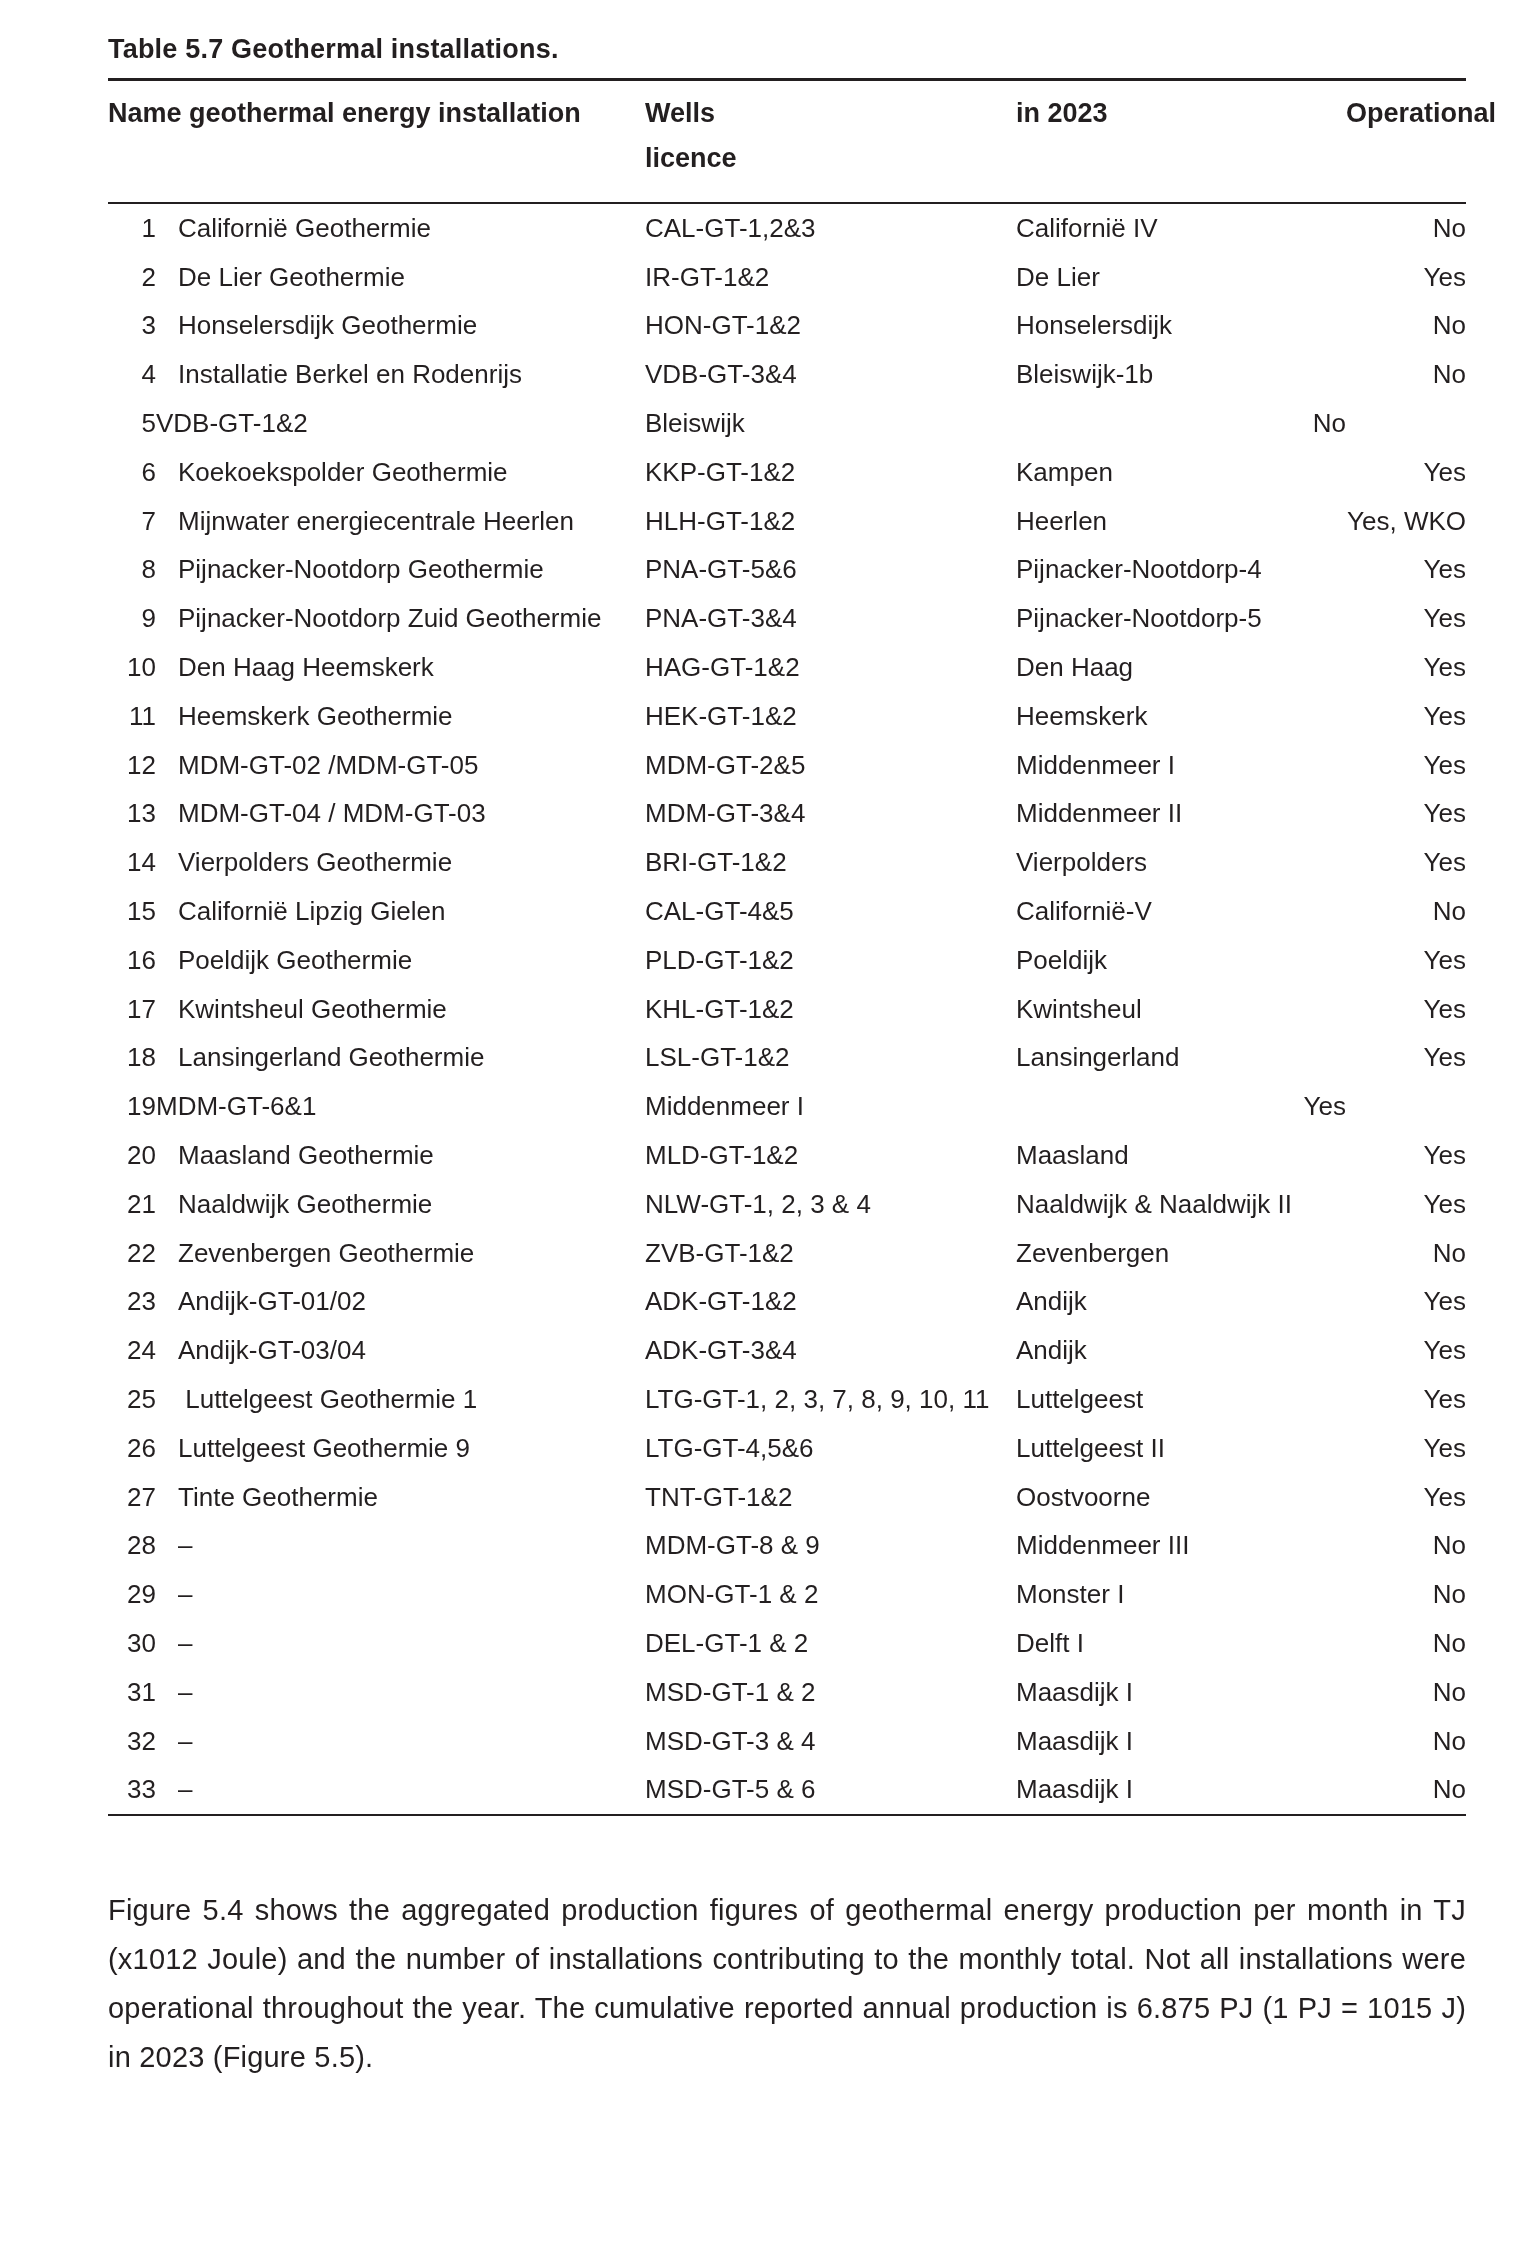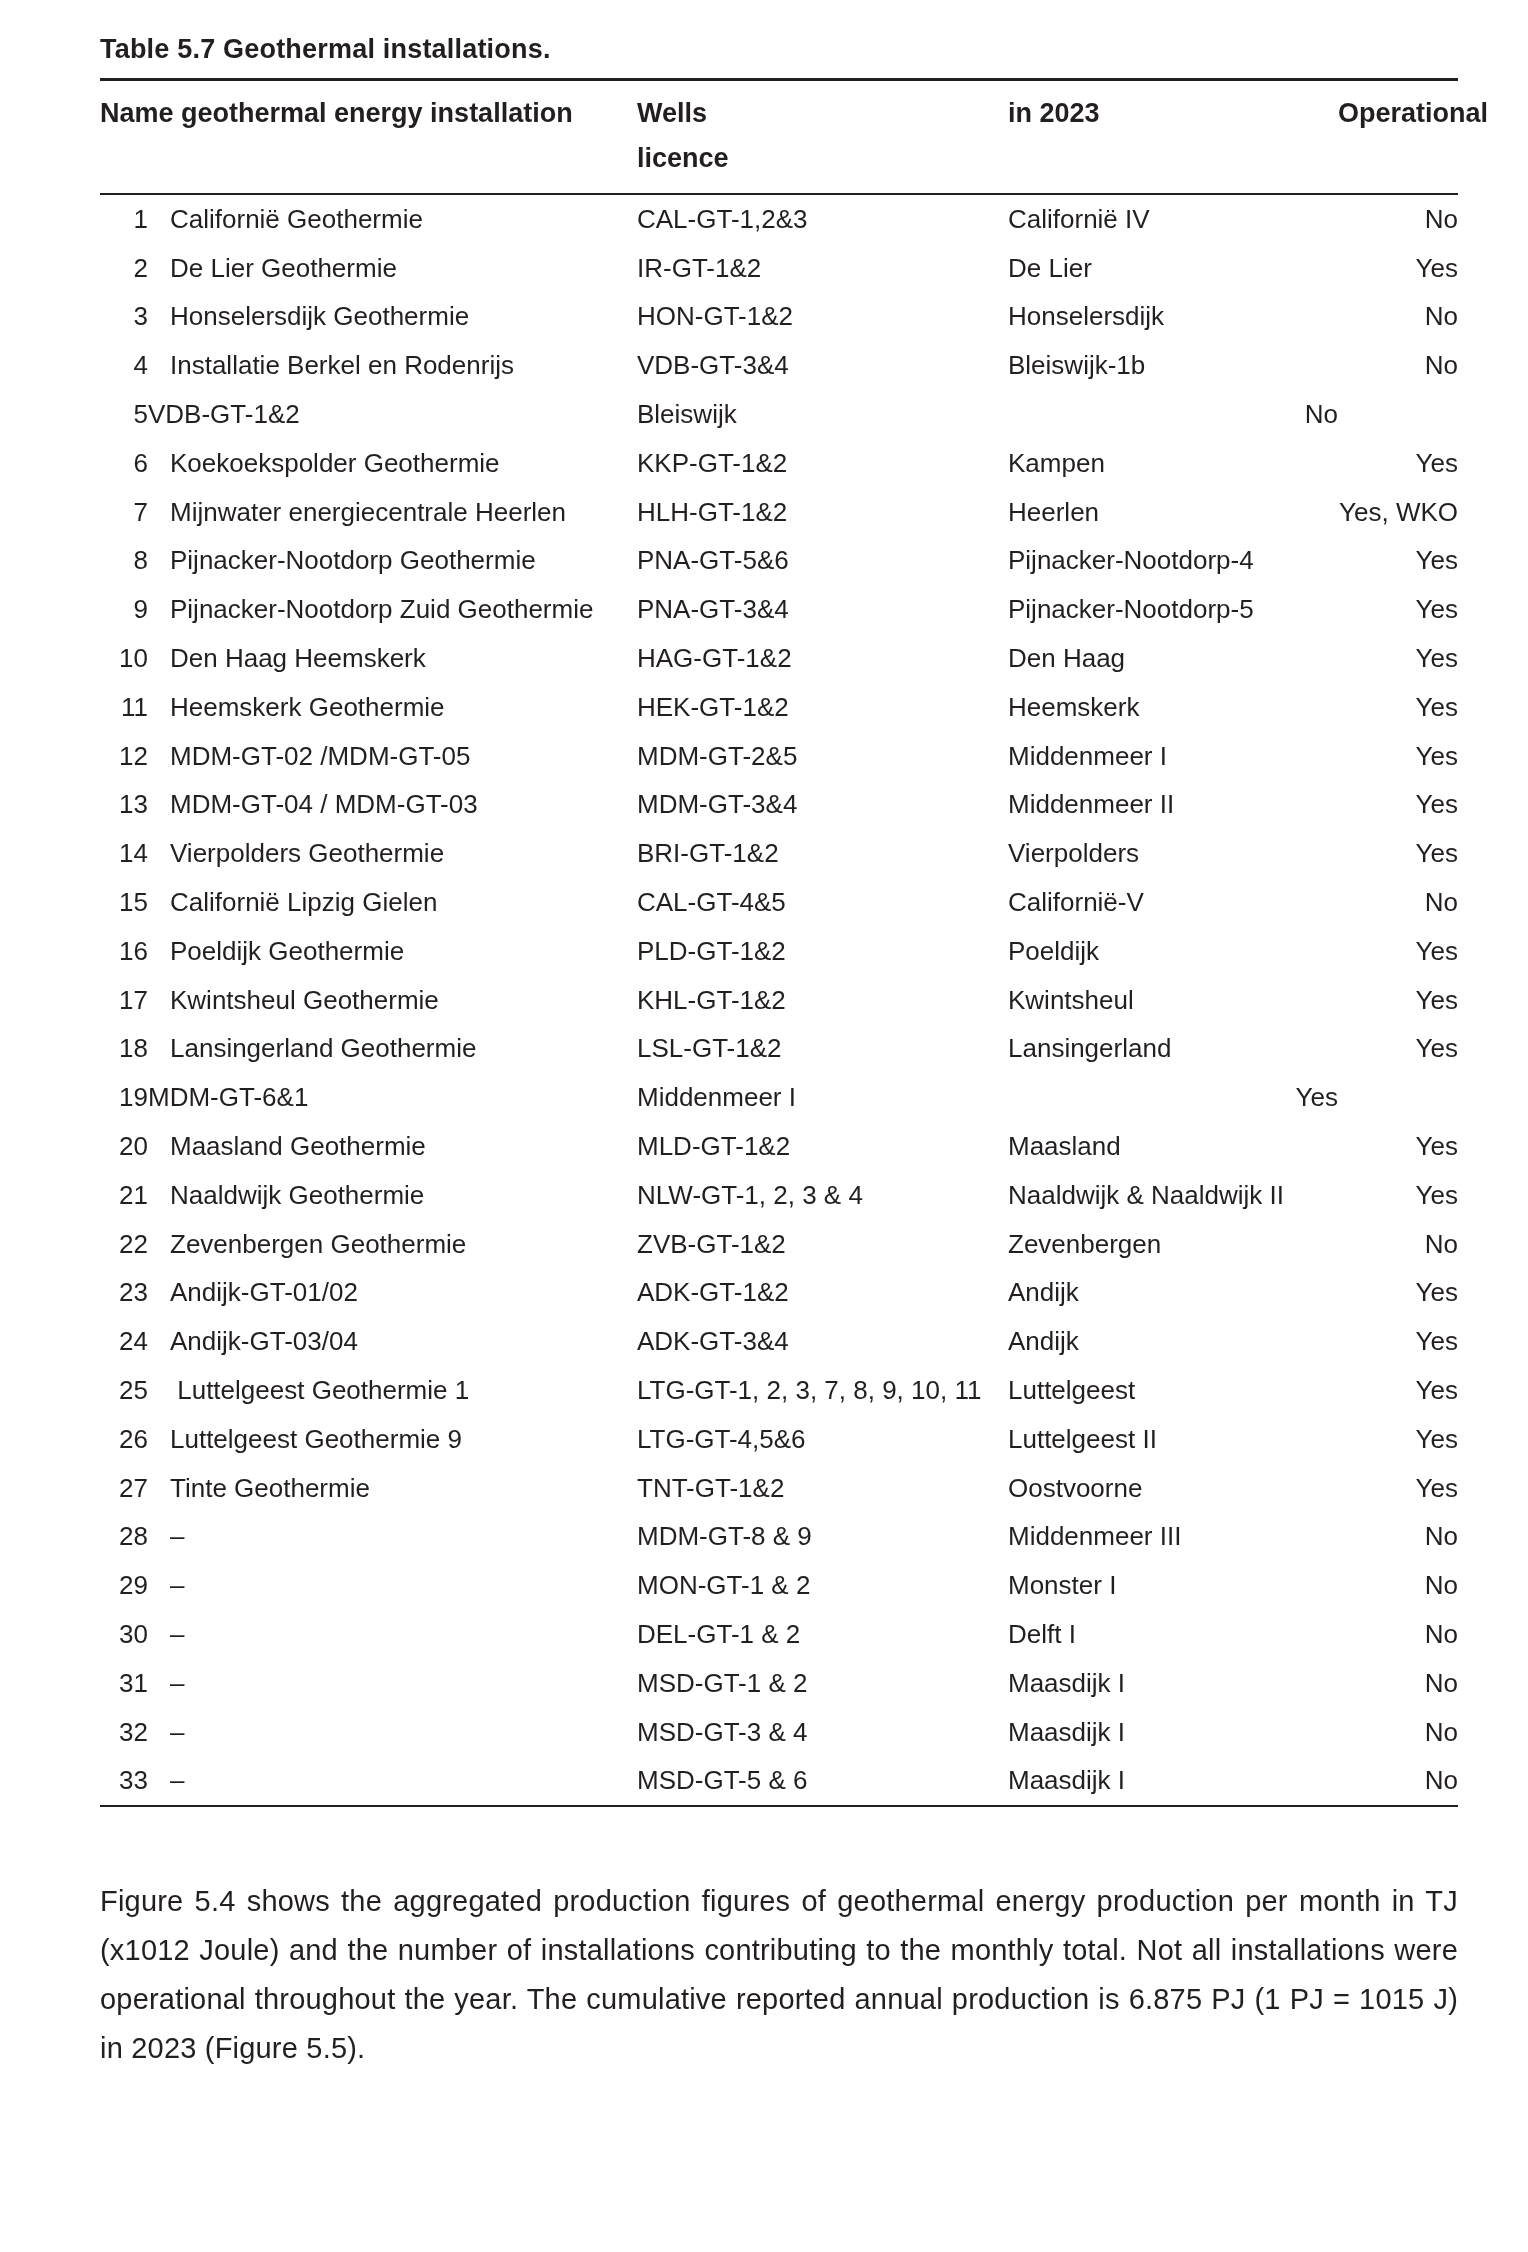--- a/index.html
+++ b/index.html
@@ -7,39 +7,39 @@
     width: 1528px;
     height: 2252px;
     background: #ffffff;
     font-family: "Liberation Sans", sans-serif;
     color: #231f20;
     position: relative;
     overflow: hidden;
   }
   .page {
     position: absolute;
-    left: 100px;
+    left: 108px;
     top: 34px;
     width: 1358px;
   }
   .table-title {
     font-size: 27px;
     font-weight: bold;
     margin: 0 0 13px 0;
     letter-spacing: 0.2px;
   }
   .geo-table {
     border-top: 3px solid #231f20;
     border-bottom: 2px solid #231f20;
   }
   .thead {
     display: grid;
     grid-template-columns: 537px 371px 330px 120px;
     border-bottom: 2px solid #231f20;
-    padding: 10px 0 12px 0;
+    padding: 10px 0 21px 0;
     font-size: 27px;
     font-weight: bold;
     line-height: 45px;
   }
   .th { text-align: left; }
   .th.right { text-align: center; }
   .tbody { padding: 0; }
   .tr {
     display: grid;
     grid-template-columns: 48px 489px 371px 330px 120px;

